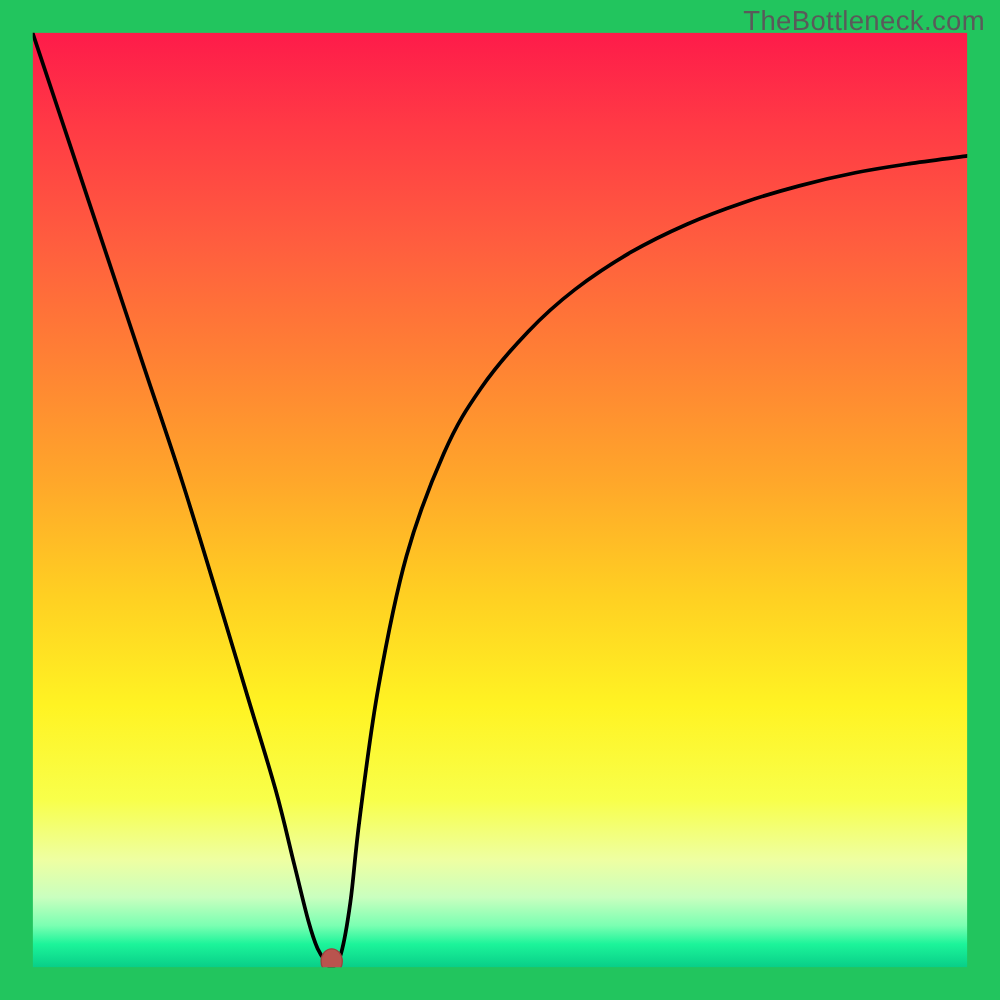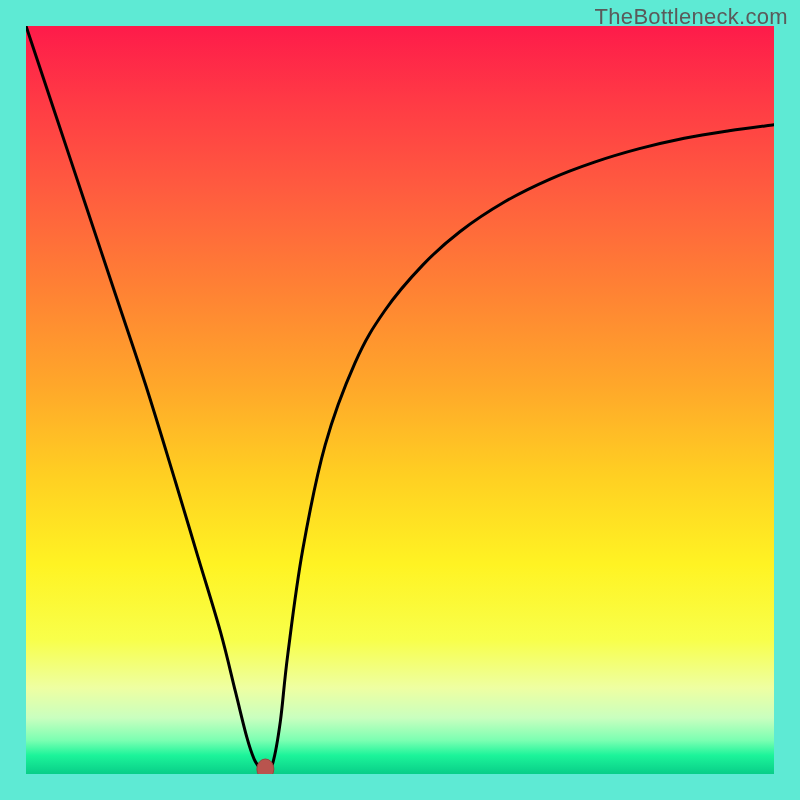--- a/index.html
+++ b/index.html
@@ -7,21 +7,21 @@
     padding: 0;
     width: 800px;
     height: 800px;
     overflow: hidden;
     background: #000;
   }
   .frame {
     position: relative;
     width: 800px;
     height: 800px;
-    background: #5eead4;
+    background: #22c55e;
   }
   .plot-area {
     position: absolute;
     left: 26px;
     top: 26px;
     width: 748px;
     height: 748px;
     overflow: hidden;
   }
   .watermark {

